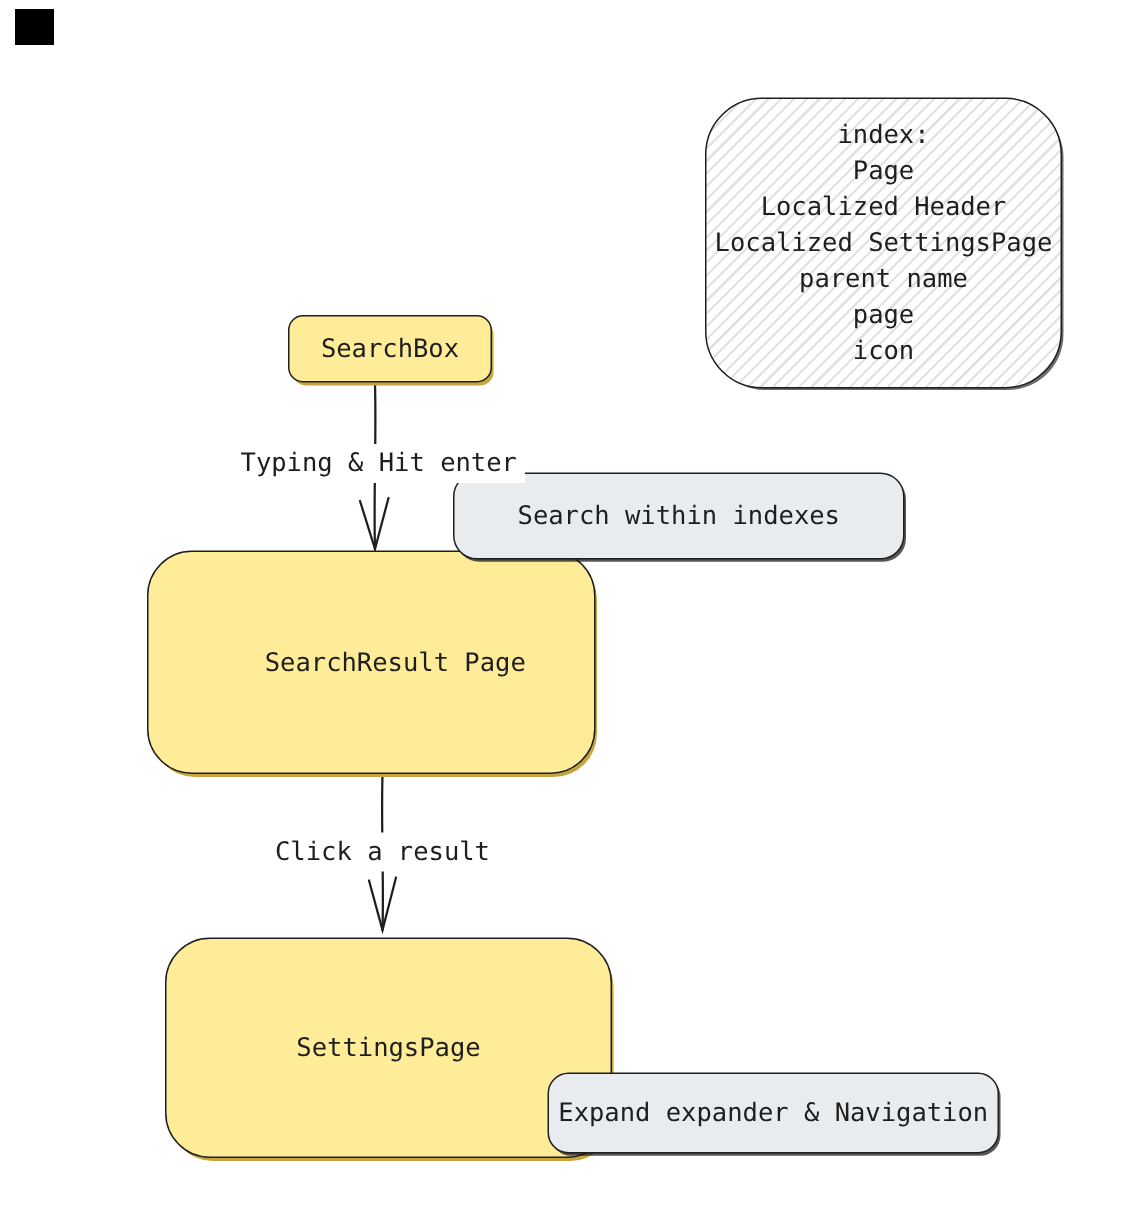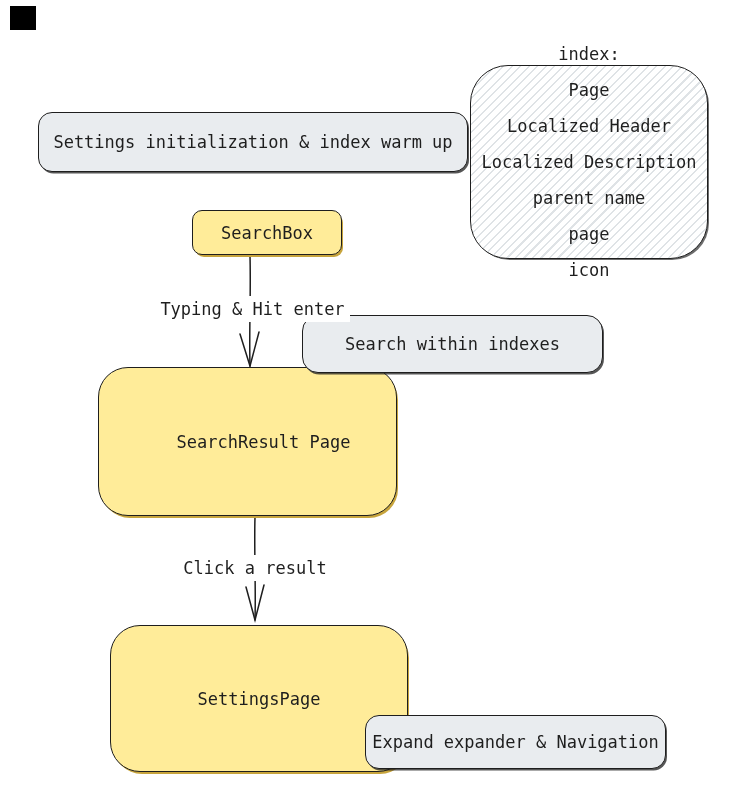--- a/index.html
+++ b/index.html
@@ -24,22 +24,22 @@
     box-shadow:2px 3px 0 -1px #c7a43c;
   }
   .hatch{
     background-color:#ffffff;
     background-image:repeating-linear-gradient(135deg,rgba(255,255,255,0) 0 4.5px,var(--hatch-line,#dfe3e6) 4.5px 6px);
     box-shadow:2px 2px 0 -1px rgba(30,30,30,0.65);
     flex-direction:column;justify-content:center;
   }
   .hatch .line{display:block;line-height:24px;font-size:17px;}
   #node-init{left:38px;top:112px;width:430px;height:60px;border-radius:14px;}
-  #node-index{left:470px;top:65px;width:238px;height:194px;border-radius:38px;gap:12px;}
-  #node-searchbox{left:192px;top:210px;width:150px;height:45px;border-radius:10px;text-align:center;}
+  #node-index{left:470px;top:65px;width:238px;height:194px;border-radius:38px;}
+  #node-searchbox{left:192px;top:210px;width:136px;height:45px;border-radius:10px;text-align:center;}
   #node-searchresult{left:98px;top:367px;width:299px;height:149px;border-radius:30px;padding-left:32px;}
   #node-searchwithin{left:302px;top:315px;width:301px;height:58px;border-radius:16px;}
   #node-settingspage{left:110px;top:625px;width:298px;height:147px;border-radius:30px;}
   #node-expandnav{left:365px;top:715px;width:301px;height:54px;border-radius:14px;}
   .arrow{position:absolute;overflow:visible;}
   #arrow-typing{left:230px;top:252px;}
   #arrow-click{left:235px;top:513px;}
   .edge-label{
     position:absolute;background:var(--background,#ffffff);
     font-size:17px;display:flex;align-items:center;justify-content:center;
@@ -57,29 +57,26 @@
 
   <svg id="arrow-typing" class="arrow" width="40" height="120" viewBox="0 0 40 120">
     <path d="M20 4 C21 40 19 80 20 114" stroke="#1e1e1e" stroke-width="1.5" fill="none" stroke-linecap="round"></path>
     <path d="M10 82 L20 114 L29 80" stroke="#1e1e1e" stroke-width="1.5" fill="none" stroke-linecap="round"></path>
   </svg>
   <svg id="arrow-click" class="arrow" width="40" height="112" viewBox="0 0 40 112">
     <path d="M20 4 C19 38 21 75 20 107" stroke="#1e1e1e" stroke-width="1.5" fill="none" stroke-linecap="round"></path>
     <path d="M11 74 L20 107 L29 72" stroke="#1e1e1e" stroke-width="1.5" fill="none" stroke-linecap="round"></path>
   </svg>
 
-  <div id="node-init" class="node grey">
-    <span>Settings initialization &amp; index warm up</span>
-  </div>
 
   <div id="node-index" class="node hatch">
     <span class="line">index:</span>
     <span class="line">Page</span>
     <span class="line">Localized Header</span>
-    <span class="line">Localized Description</span>
+    <span class="line">Localized SettingsPage</span>
     <span class="line">parent name</span>
     <span class="line">page</span>
     <span class="line">icon</span>
   </div>
 
   <div id="node-searchbox" class="node yellow">
     <span>SearchBox</span>
   </div>
 
   <div id="node-searchresult" class="node yellow">

